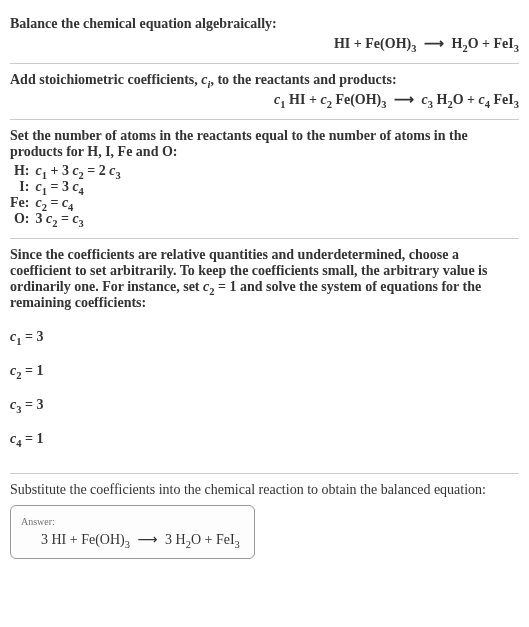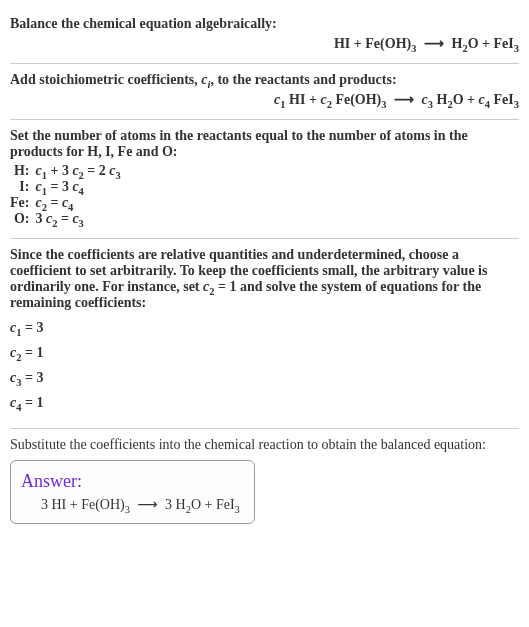--- a/index.html
+++ b/index.html
@@ -59,29 +59,29 @@
     }
     .answer-box {
       display: inline-block;
       border: 1px solid #999;
       border-radius: 6px;
       padding: 10px 14px 10px 10px;
       margin-top: 4px;
       background: #fdfdfd;
     }
     .answer-title {
-      color: #6d28d9;
-      font-size: 18px;
+      color: #737373;
+      font-size: 10px;
       margin-bottom: 4px;
     }
     .answer-eq {
       padding-left: 20px;
     }
     .coeff-list div {
-      margin: 9px 0;
+      margin: 18px 0;
     }
   </style>
 </head>
 <body>
 
 <div class="section divider">
   <div class="prompt-line">Balance the chemical equation algebraically:</div>
   <div class="equation">
     <span>HI</span> + <span>Fe(OH)</span><span class="sub">3</span>
     <span class="arrow">⟶</span>

